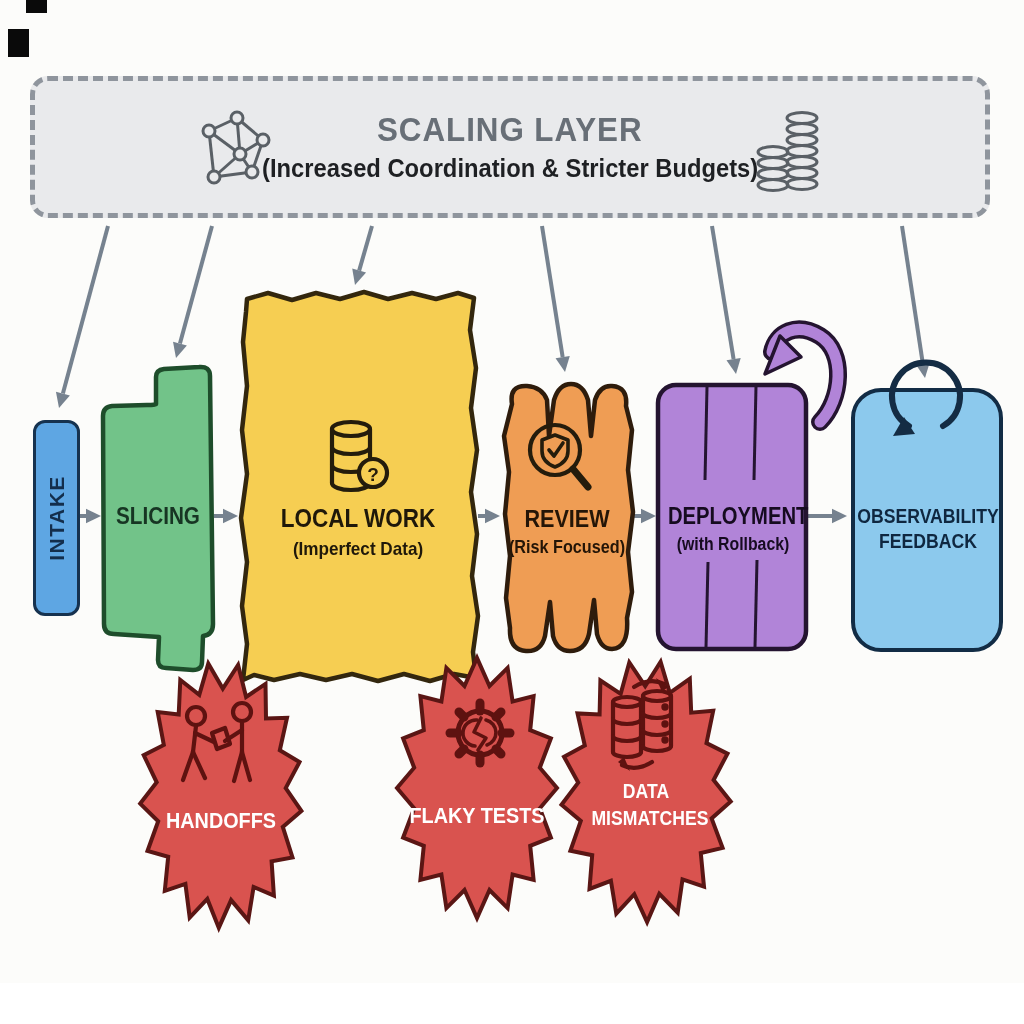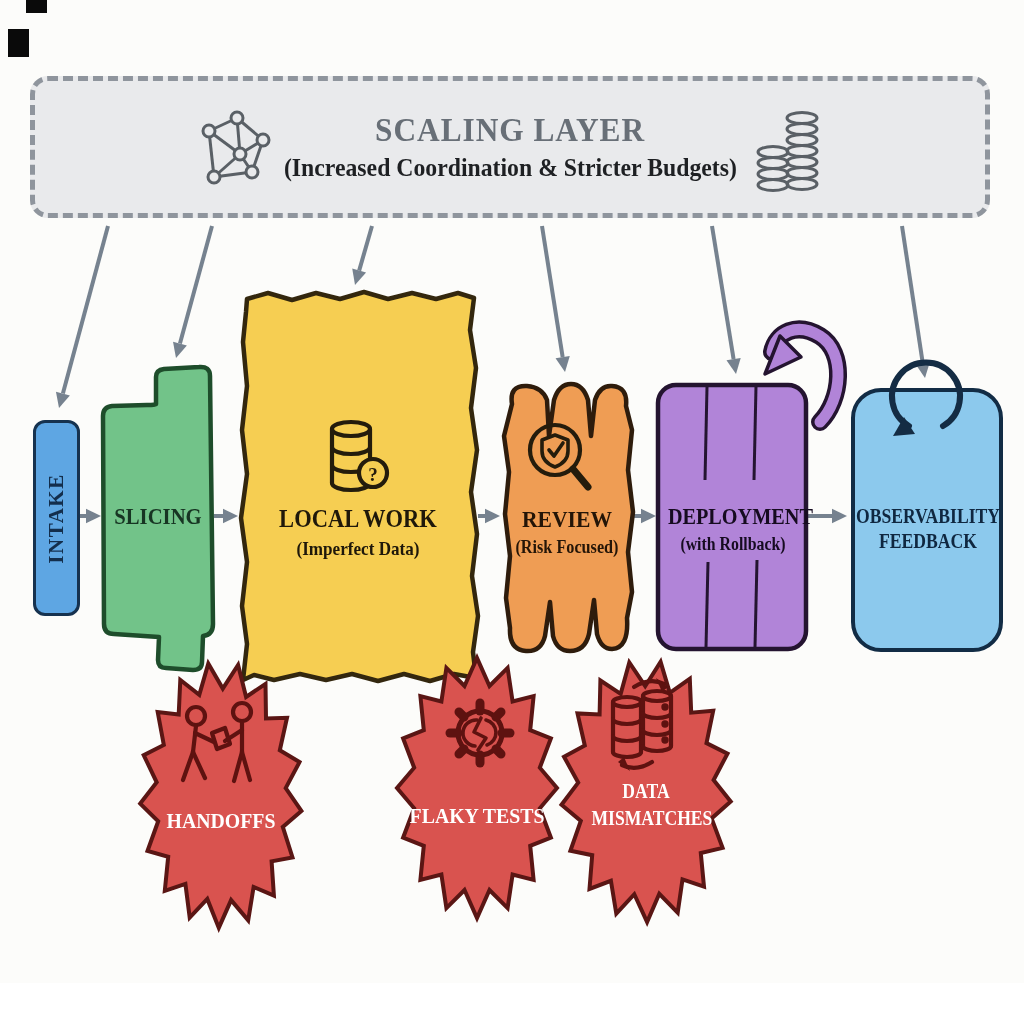--- a/index.html
+++ b/index.html
@@ -1,17 +1,17 @@
 <!DOCTYPE html>
 <html><head>
 <meta charset="utf-8">
 <style>
   html,body{margin:0;padding:0;background:#fff;}
   .canvas{position:relative;width:1024px;height:983px;background:#fcfcfa;overflow:hidden;
-          font-family:Liberation Serif, serif;}
+          font-family:Liberation Sans, sans-serif;}
   .canvas *{box-sizing:border-box;}
   svg.overlay{position:absolute;left:0;top:0;pointer-events:none;}
 
   
   .banner{position:absolute;left:30px;top:76px;width:960px;height:142px;background:#e9eaec;
           border:5px dashed #8f959d;border-radius:18px;display:flex;flex-direction:column;
           align-items:center;justify-content:center;}
   .banner-title{font-size:33px;font-weight:bold;color:#686f77;letter-spacing:1px;
                 transform:scaleX(.95);}
   .banner-sub{font-size:25px;font-weight:600;color:#1e2023;margin-top:5px;transform:scaleX(.95);}

